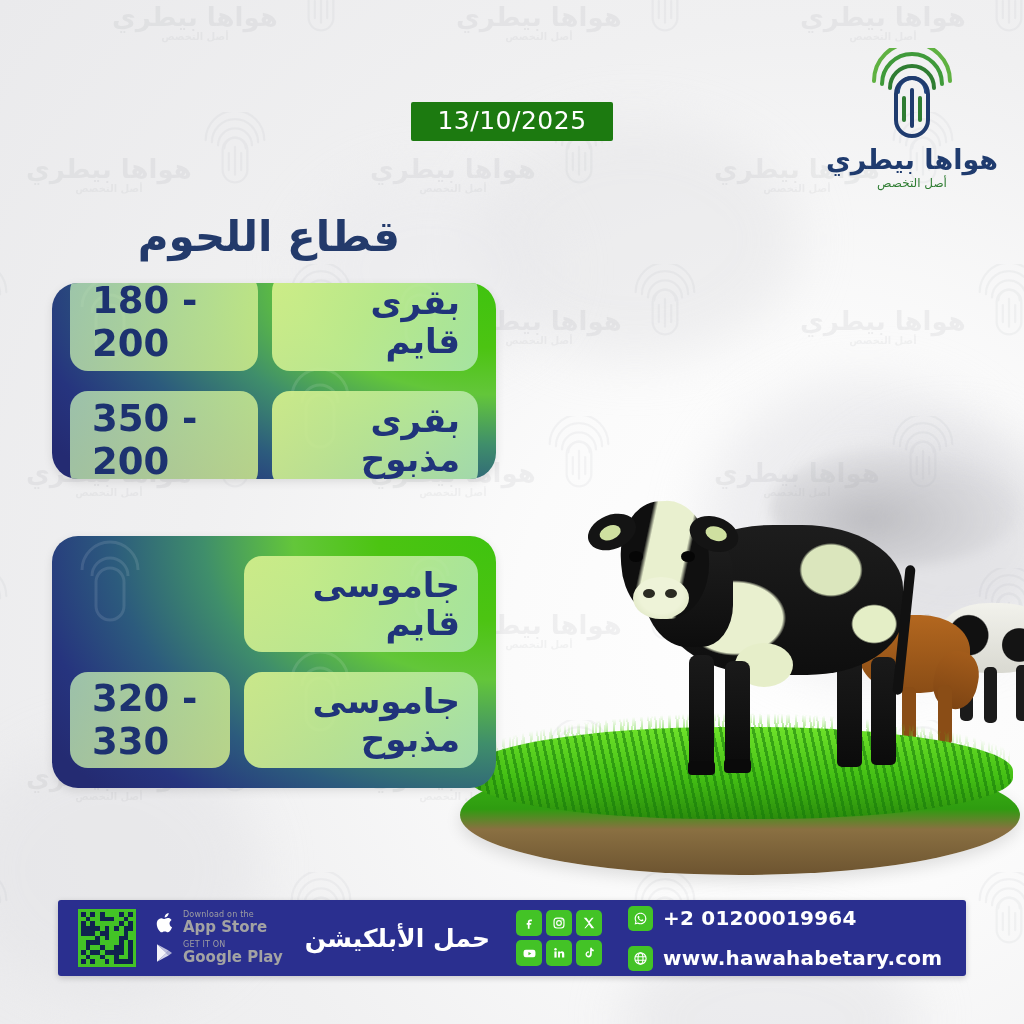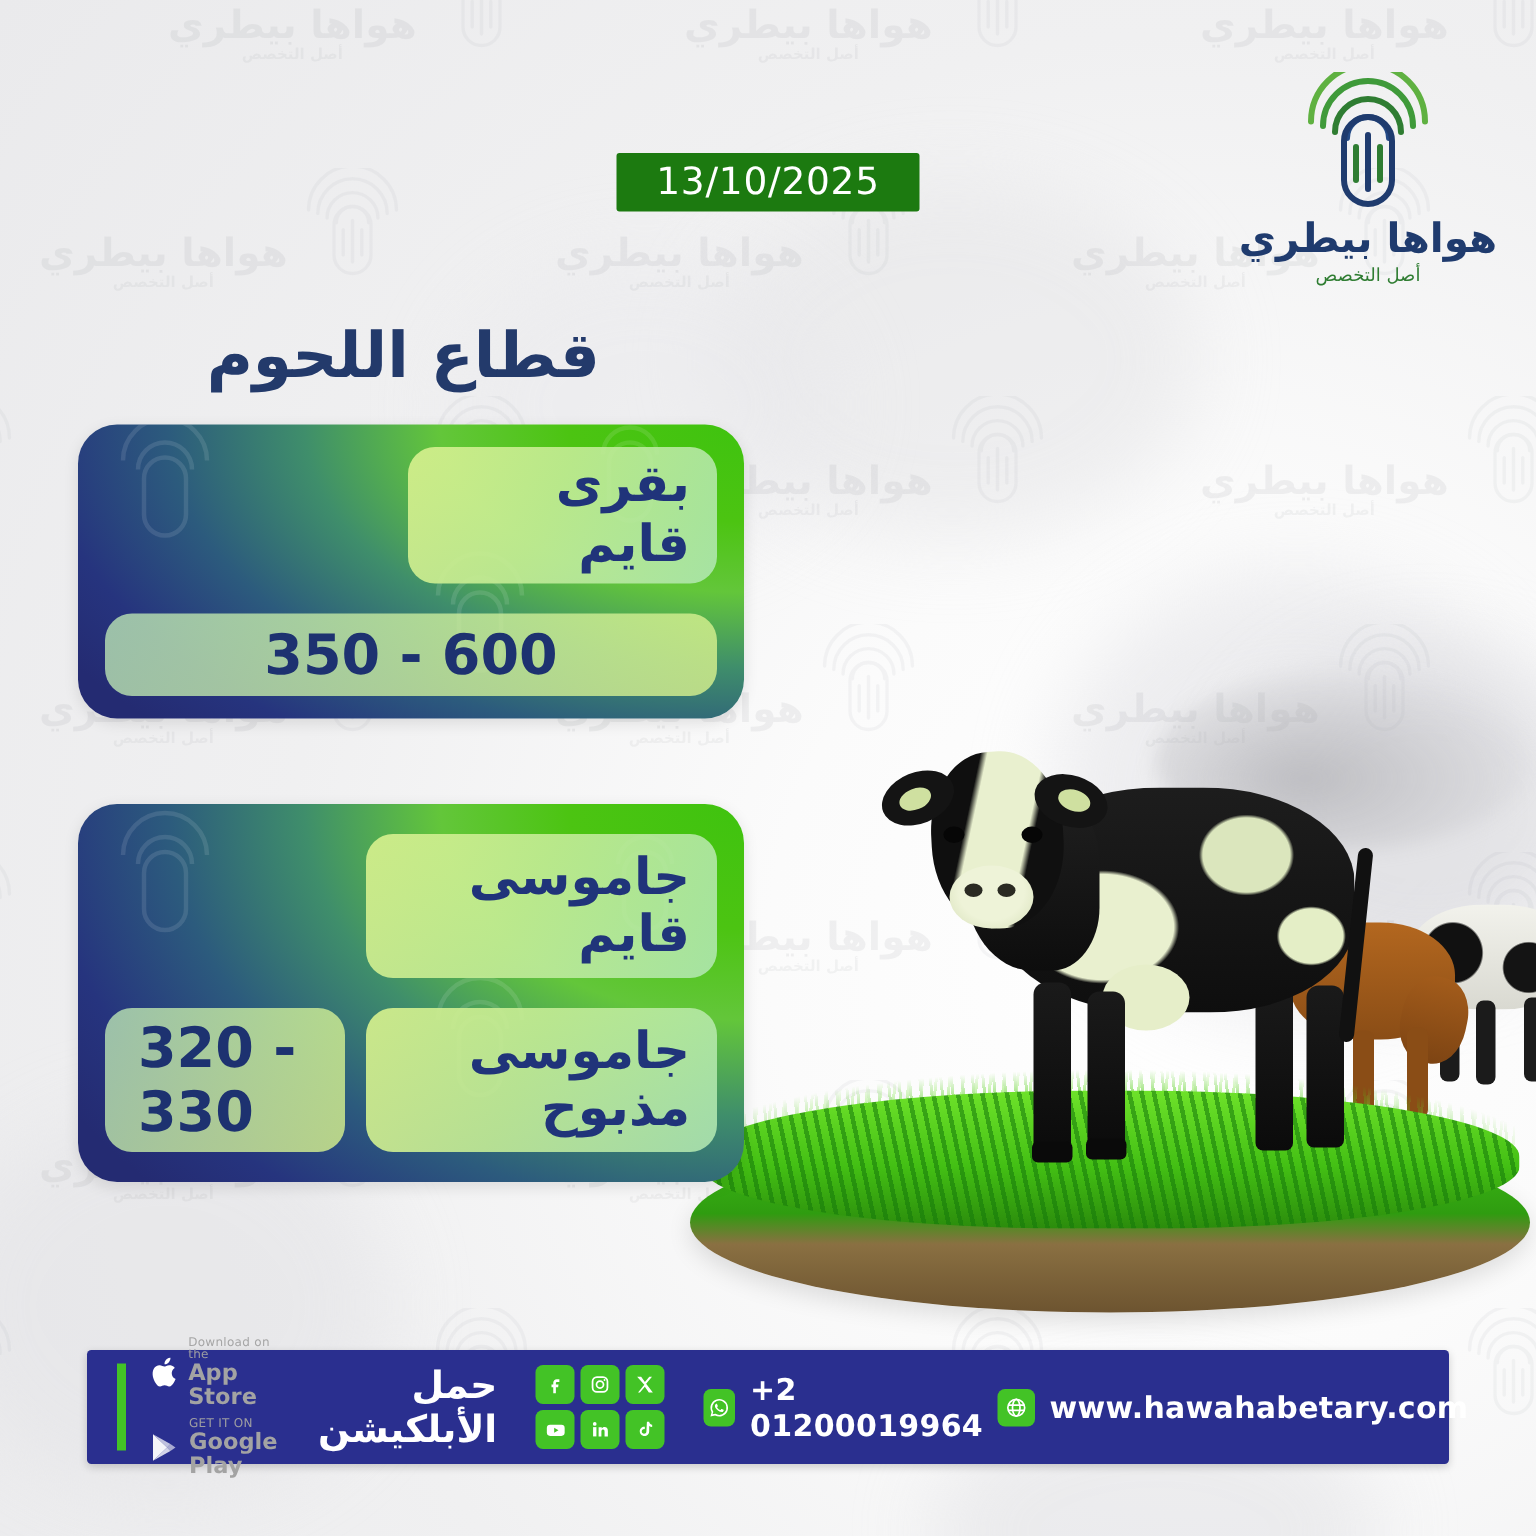--- a/index.html
+++ b/index.html
@@ -202,21 +202,21 @@
   .store-badge .txt small { display: block; font-size: 8px; line-height: 1; letter-spacing: .2px; opacity: .95; }
   .store-badge .txt b { display: block; font-size: 15px; line-height: 1.08; font-weight: 700; }
 
   .app-cta { margin-left: 22px; color: #fff; font-size: 25px; font-weight: 700; direction: rtl; }
 
   .socials { margin-left: 26px; display: grid; grid-template-columns: repeat(3,26px); grid-auto-rows: 26px; gap: 4px; }
   .soc { background: #43c326; border-radius: 5px; display: flex; align-items: center; justify-content: center; color: #fff; font-weight: 700; }
 
   .brand-name { margin-left: 20px; color: #fff; font-size: 21px; font-weight: 700; direction: ltr; }
 
-  .contacts { margin-left: 26px; display: flex; flex-direction: row; gap: 5px; }
+  .contacts { margin-left: 26px; display: flex; flex-direction: column; gap: 15px; }
   .contact-line { display: flex; align-items: center; gap: 10px; color: #fff; }
   .contact-line .cic { width: 25px; height: 25px; border-radius: 5px; background: #43c326; display: flex; align-items: center; justify-content: center; }
   .contact-line .cval { font-size: 20px; font-weight: 700; letter-spacing: .2px; direction: ltr; }
 </style>
 </head>
 <body>
 
 <div class="poster">
 
   <div class="bg-base"></div>
@@ -745,23 +745,25 @@
           <rect x="44" y="22" width="28" height="52" rx="14"></rect>
           <path d="M250 120a18 18 0 0 1 36 0M240 114a28 28 0 0 1 56 0"></path>
           <rect x="254" y="112" width="28" height="52" rx="14"></rect>
           <path d="M350 20a18 18 0 0 1 36 0"></path>
           <rect x="354" y="12" width="28" height="52" rx="14"></rect>
         </g>
       </svg>
     </div>
     <div class="row">
       <div class="pill-label">بقرى قايم</div>
+      <div class="pill-price">180 - 200</div>
     </div>
     <div class="row">
-      <div class="pill-price">350 - 600</div>
+      <div class="pill-label">بقرى مذبوح</div>
+      <div class="pill-price">350 - 200</div>
     </div>
   </div>
 
   <div class="card" id="card-buffalo">
     <div class="card-wm">
       <svg width="100%" height="100%" aria-hidden="true">
         <g fill="none" stroke="#ffffff" stroke-width="3" opacity=".6">
           <path d="M40 40a18 18 0 0 1 36 0M30 34a28 28 0 0 1 56 0"></path>
           <rect x="44" y="32" width="28" height="52" rx="14"></rect>
           <path d="M250 150a18 18 0 0 1 36 0M240 144a28 28 0 0 1 56 0"></path>

